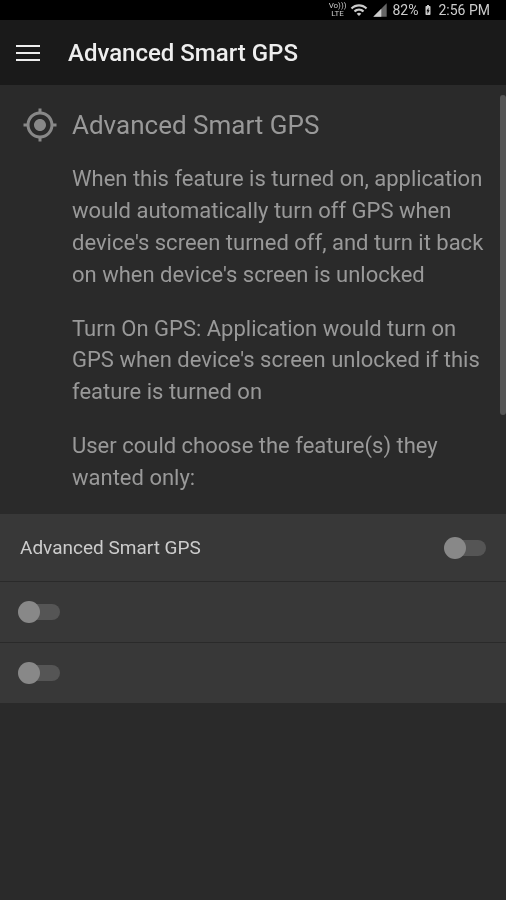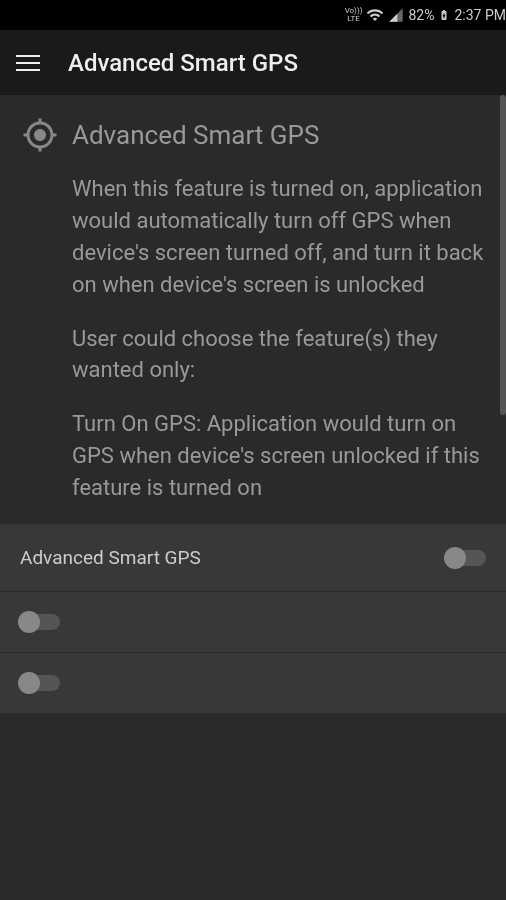--- a/index.html
+++ b/index.html
@@ -10,26 +10,26 @@
 body {
   width: 506px;
   height: 900px;
   background: #2a2a2a;
   font-family: -apple-system, BlinkMacSystemFont, "Segoe UI", Roboto, sans-serif;
   color: #aaa;
   overflow: hidden;
   position: relative;
 }
 .status-bar {
-  height: 30px;
+  height: 20px;
   background: #000;
   display: flex;
   justify-content: flex-end;
   align-items: center;
-  padding: 0 0;
+  padding: 0 16px;
   font-size: 14px;
   color: #ccc;
   gap: 4px;
 }
 .status-bar .lte {
   font-size: 8px;
   line-height: 8px;
   text-align: center;
 }
 .status-bar svg {
@@ -148,43 +148,43 @@
       <path d="M1 9l2 2c4.97-4.97 13.03-4.97 18 0l2-2C16.93 2.93 7.08 2.93 1 9zm8 8l3 3 3-3c-1.65-1.66-4.34-1.66-6 0zm-4-4l2 2c2.76-2.76 7.24-2.76 10 0l2-2C15.14 9.14 8.87 9.14 5 13z"></path>
     </svg>
   <svg width="16" height="16" viewBox="0 0 24 24">
       <path d="M2 22h20V2z" opacity="0.5"></path>
       <path d="M2 22h12V10z"></path>
     </svg>
   <span>82%</span>
   <svg width="12" height="18" viewBox="0 0 24 24">
       <path d="M15.67 4H14V2h-4v2H8.33C7.6 4 7 4.6 7 5.33v15.33C7 21.4 7.6 22 8.33 22h7.33c.74 0 1.34-.6 1.34-1.33V5.33C17 4.6 16.4 4 15.67 4zM11 20v-5.5H9L13 7v5.5h2L11 20z"></path>
     </svg>
-  <span>2:37 PM</span>
+  <span>2:56 PM</span>
 </div>
 
 <div class="app-bar">
   <div class="hamburger">
     <span></span>
       <span></span>
       <span></span>
   </div>
   <div class="app-title">Advanced Smart GPS</div>
 </div>
 
 <div class="content">
   <div class="section-header">
     <svg width="36" height="36" viewBox="0 0 24 24">
       <path d="M12 8c-2.21 0-4 1.79-4 4s1.79 4 4 4 4-1.79 4-4-1.79-4-4-4zm8.94 3c-.46-4.17-3.77-7.48-7.94-7.94V1h-2v2.06C6.83 3.52 3.52 6.83 3.06 11H1v2h2.06c.46 4.17 3.77 7.48 7.94 7.94V23h2v-2.06c4.17-.46 7.48-3.77 7.94-7.94H23v-2h-2.06zM12 19c-3.87 0-7-3.13-7-7s3.13-7 7-7 7 3.13 7 7-3.13 7-7 7z"></path>
     </svg>
     <div class="section-title">Advanced Smart GPS</div>
   </div>
   <div class="description">
     <p>When this feature is turned on, application would automatically turn off GPS when device's screen turned off, and turn it back on when device's screen is unlocked</p>
+    <p>Turn On GPS: Application would turn on GPS when device's screen unlocked if this feature is turned on</p>
     <p>User could choose the feature(s) they wanted only:</p>
-    <p>Turn On GPS: Application would turn on GPS when device's screen unlocked if this feature is turned on</p>
   </div>
 </div>
 
 <div class="settings-list">
   <div class="setting-row">
     <div class="setting-label">Advanced Smart GPS</div>
     <div class="toggle">
         <div class="toggle-knob"></div>
       </div>
   </div>

